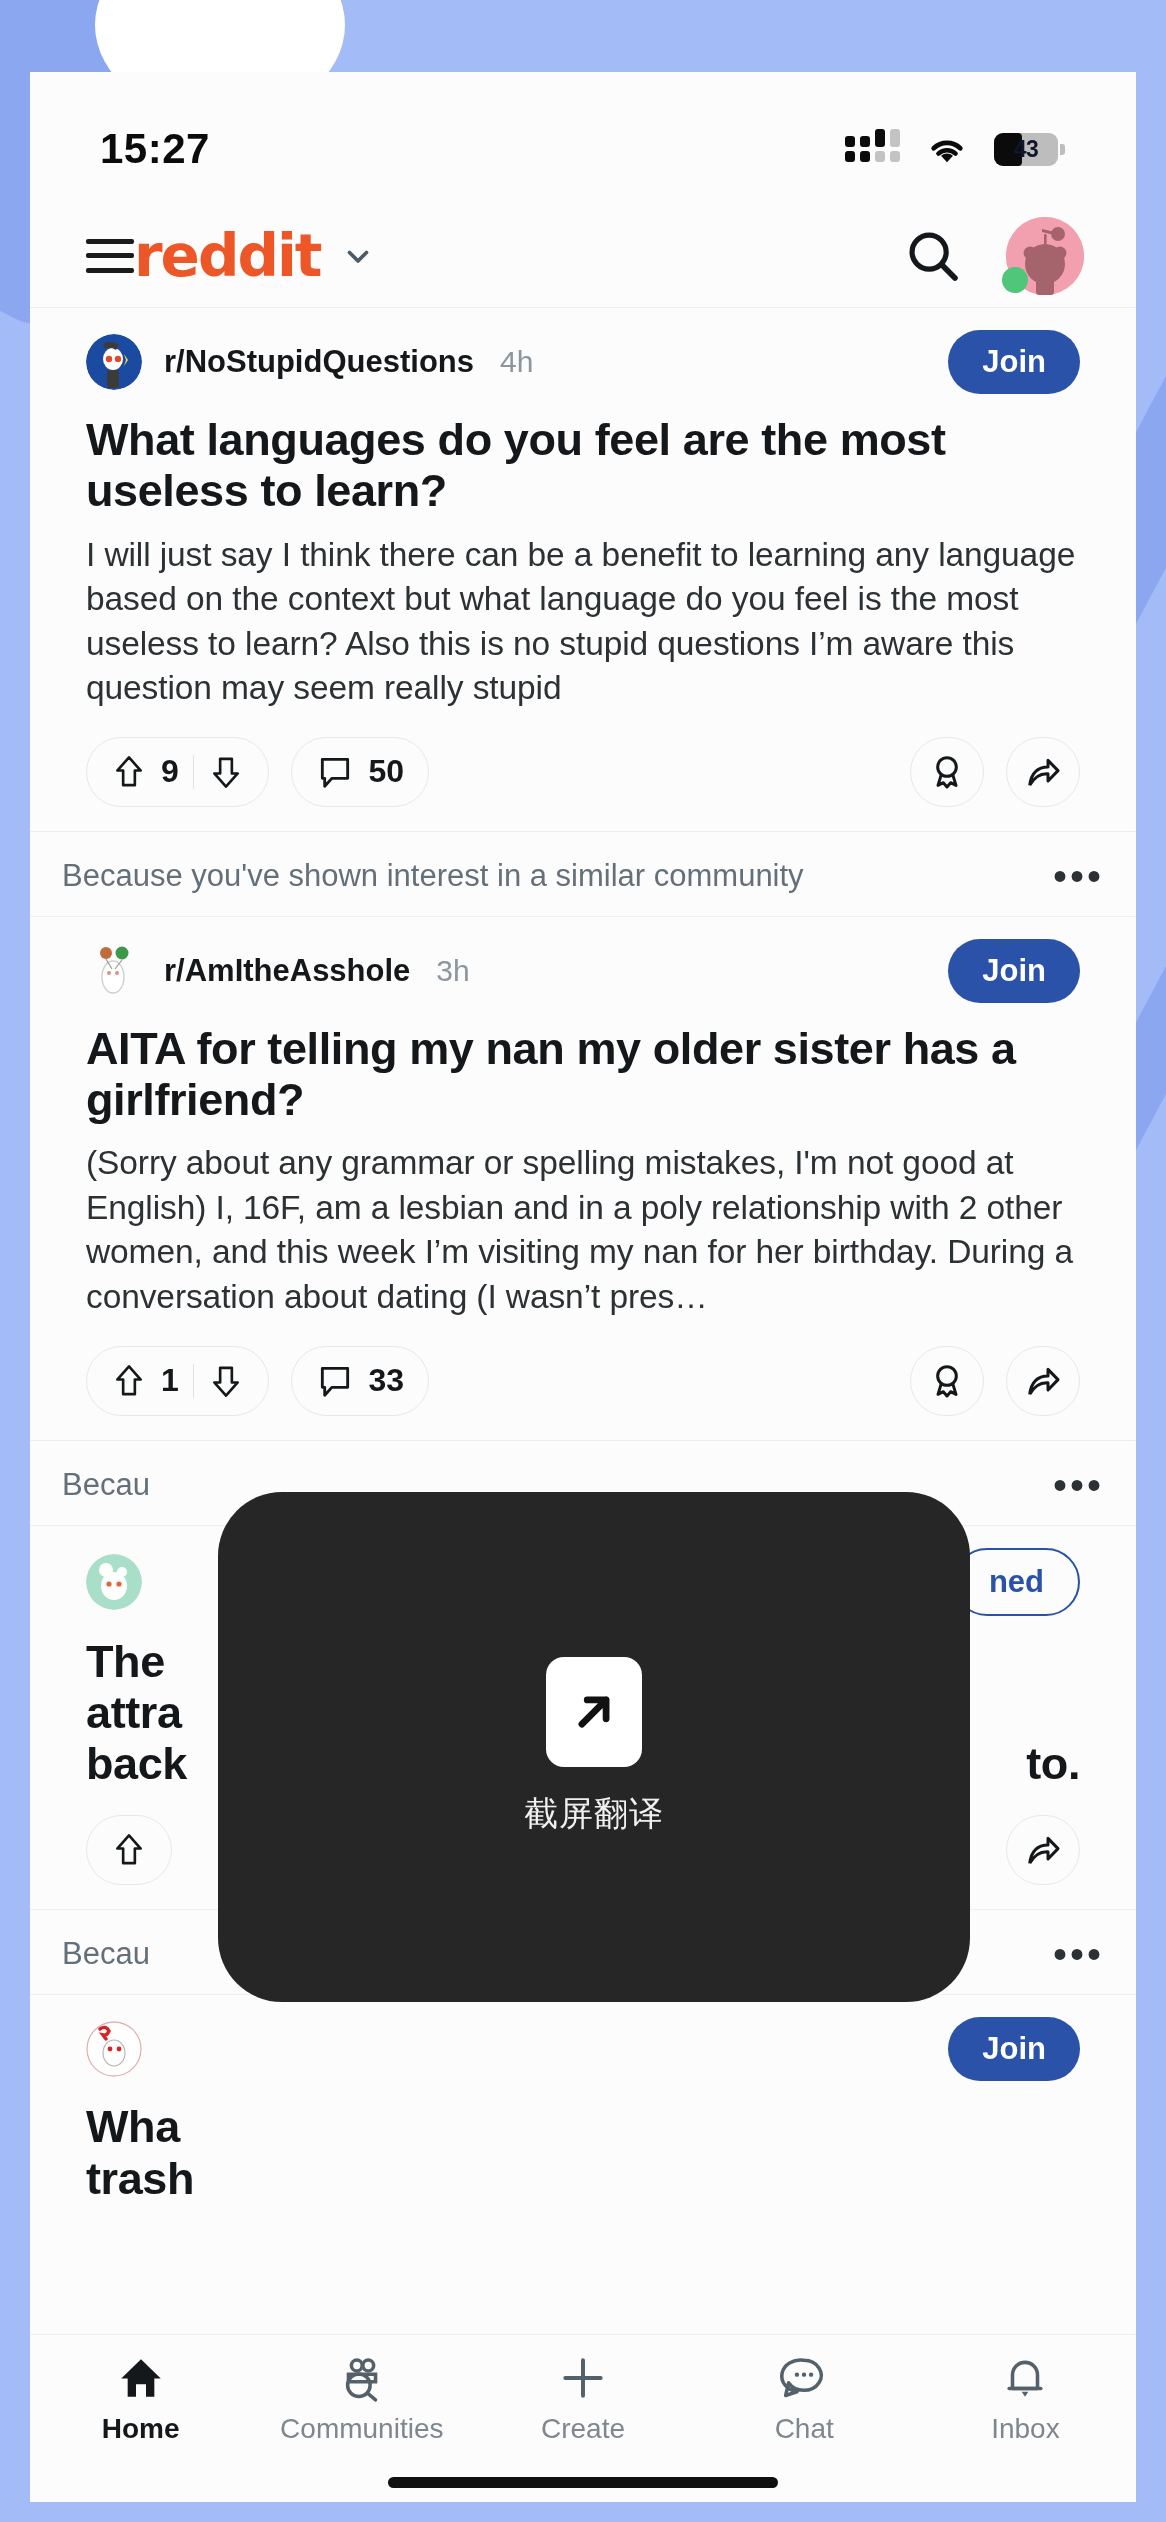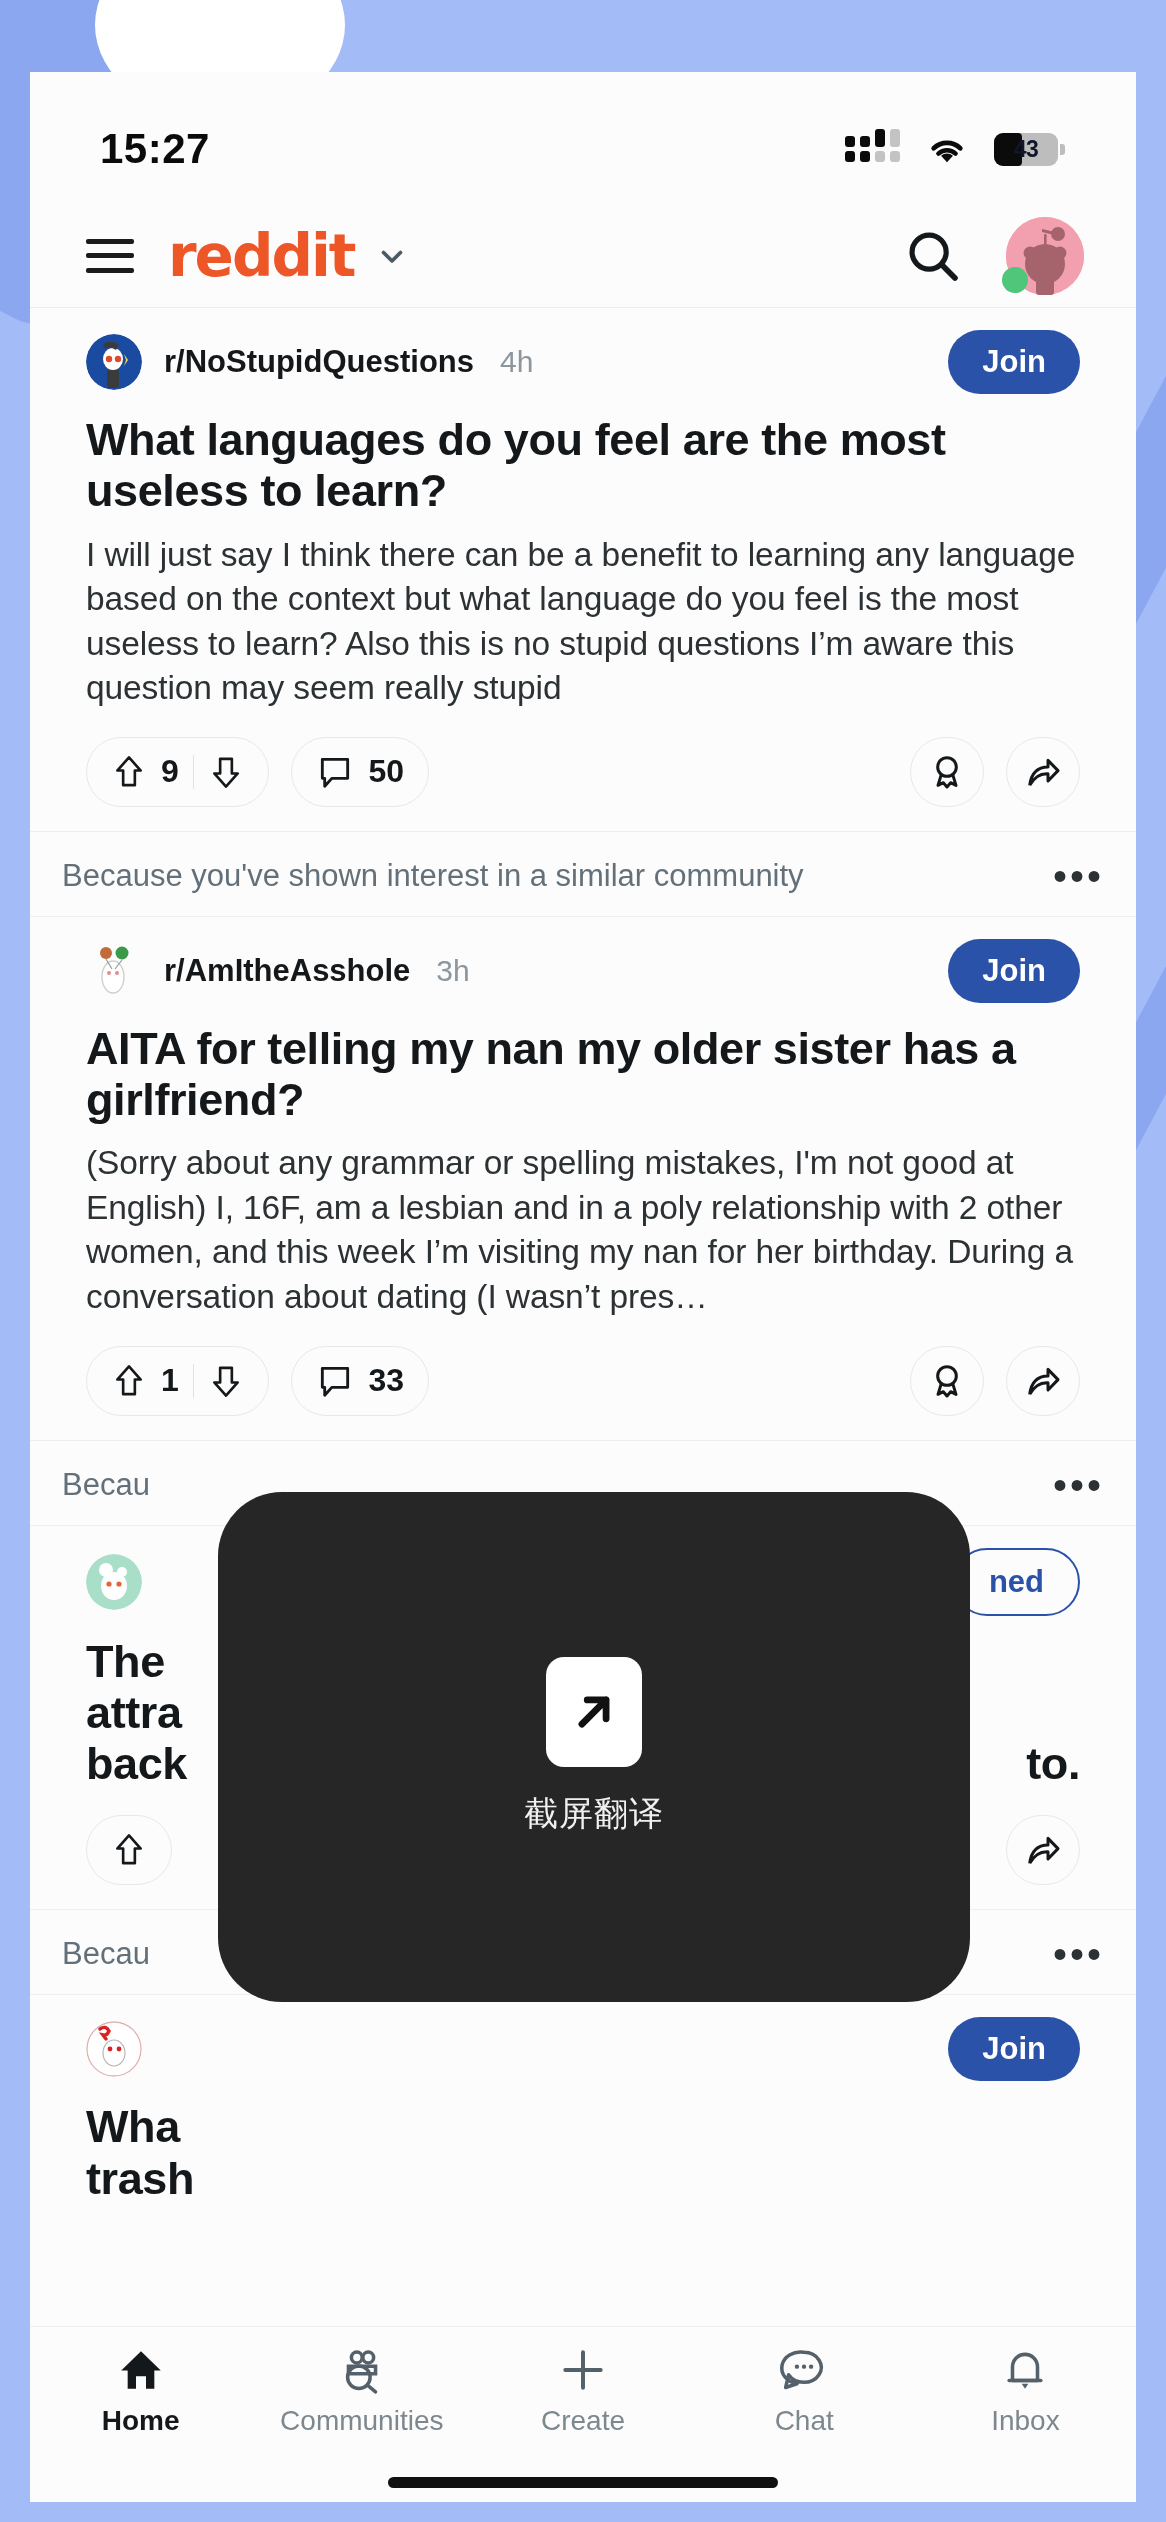--- a/index.html
+++ b/index.html
@@ -78,21 +78,21 @@
   #appheader {
     height: 104px;
     display: flex; align-items: center;
     padding: 0 52px 0 56px;
     border-bottom: 1px solid #ececec;
   }
   #hamburger { width: 48px; height: 34px; display:flex; flex-direction:column; justify-content:space-between; }
   #hamburger span { display:block; height:5px; background:#1b1b1b; border-radius:2px; }
   #brand {
     font-size: 58px; font-weight: 800; color: #ed5627;
-    letter-spacing: -2px; margin-left: 34px;
+    letter-spacing: -2px; 
     font-family: "DejaVu Sans", sans-serif;
   }
   #brand-caret { margin-left: 20px; color:#4e5a63; }
   #hdr-spacer { flex: 1; }
   #search-btn { margin-right: 42px; }
   #avatar {
     position: relative; width: 78px; height: 78px; border-radius: 50%;
     background: #f2a0b0; overflow: visible;
   }
   #avatar .snoo { position:absolute; inset:0; }
@@ -155,21 +155,21 @@
     z-index: 50;
   }
   .tp-item { display:flex; flex-direction:column; align-items:center; gap: 24px; width: 260px;}
   .tp-icon {
     width: 96px; height: 110px; background:#fff; border-radius: 18px;
     display:flex; align-items:center; justify-content:center;
   }
   .tp-label { color:#f0f0f0; font-size: 34px; letter-spacing: 1px; }
   
   #bottomnav {
-    position:absolute; left:0; right:0; bottom: 8px;
+    position:absolute; left:0; right:0; bottom: 0;
     height: 168px; background:#fcfcfc;
     display:flex; align-items:flex-start; padding-top: 18px;
     border-top: 1px solid #efefef;
     z-index: 60;
   }
   .nav-item { flex:1; display:flex; flex-direction:column; align-items:center; gap: 10px; }
   .nav-label { font-size: 28px; color:#7d878e; }
   .nav-item.active .nav-label { color:#15181a; font-weight:700; }
   #homebar {
     position:absolute; bottom: 14px; left:50%; transform:translateX(-50%);

